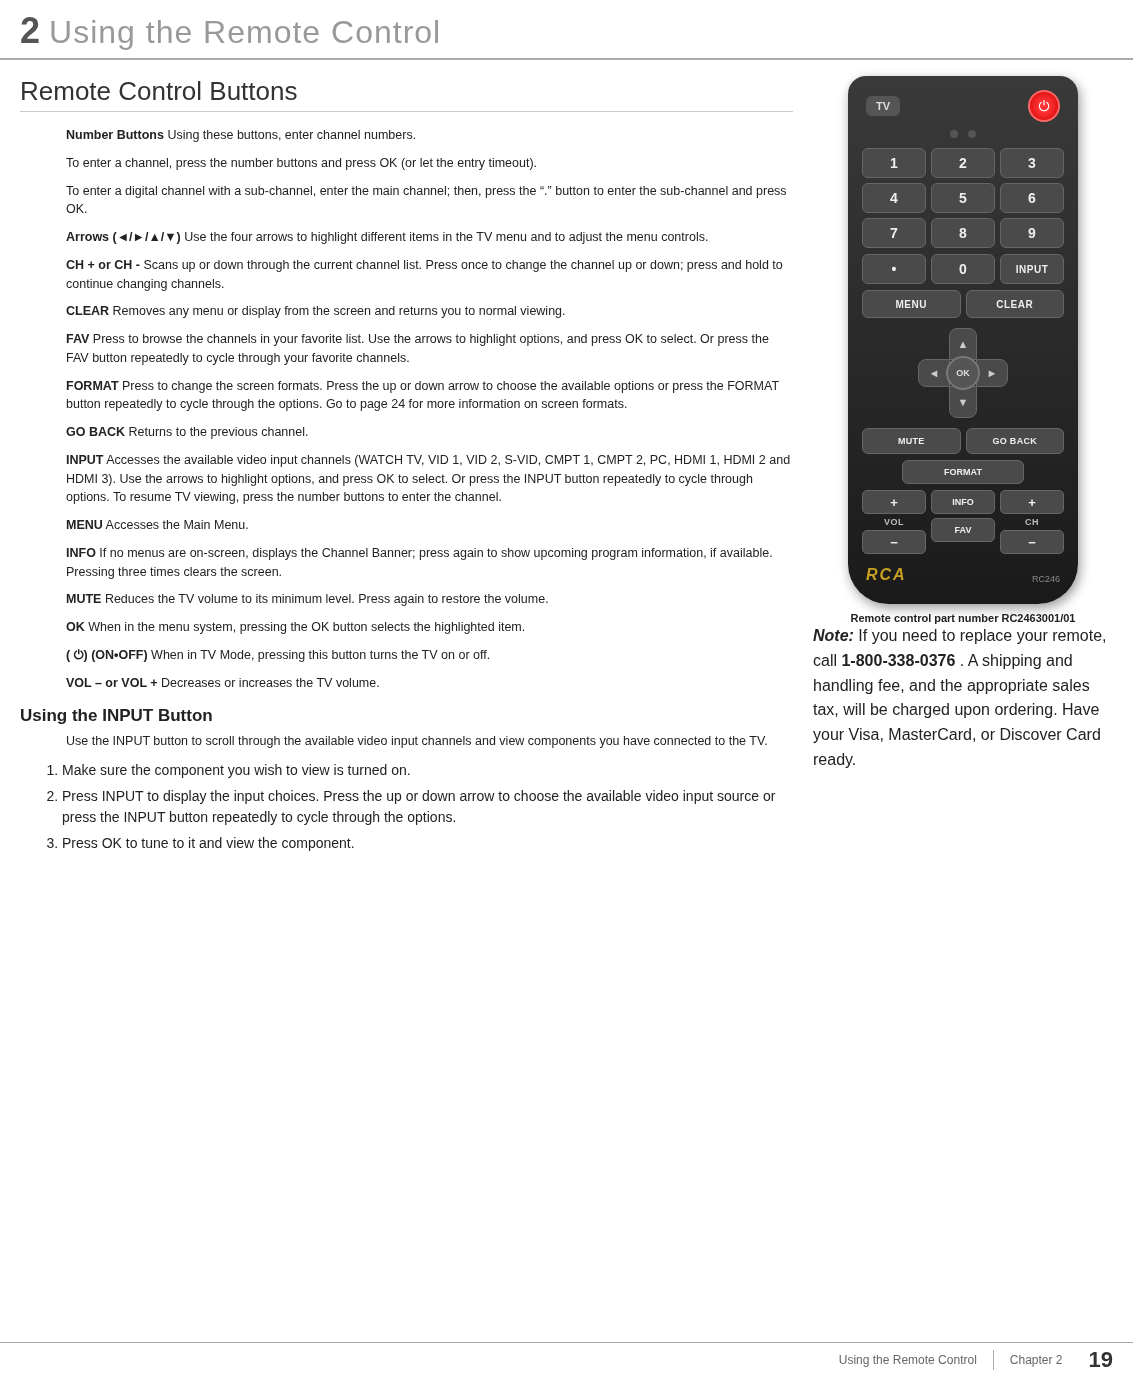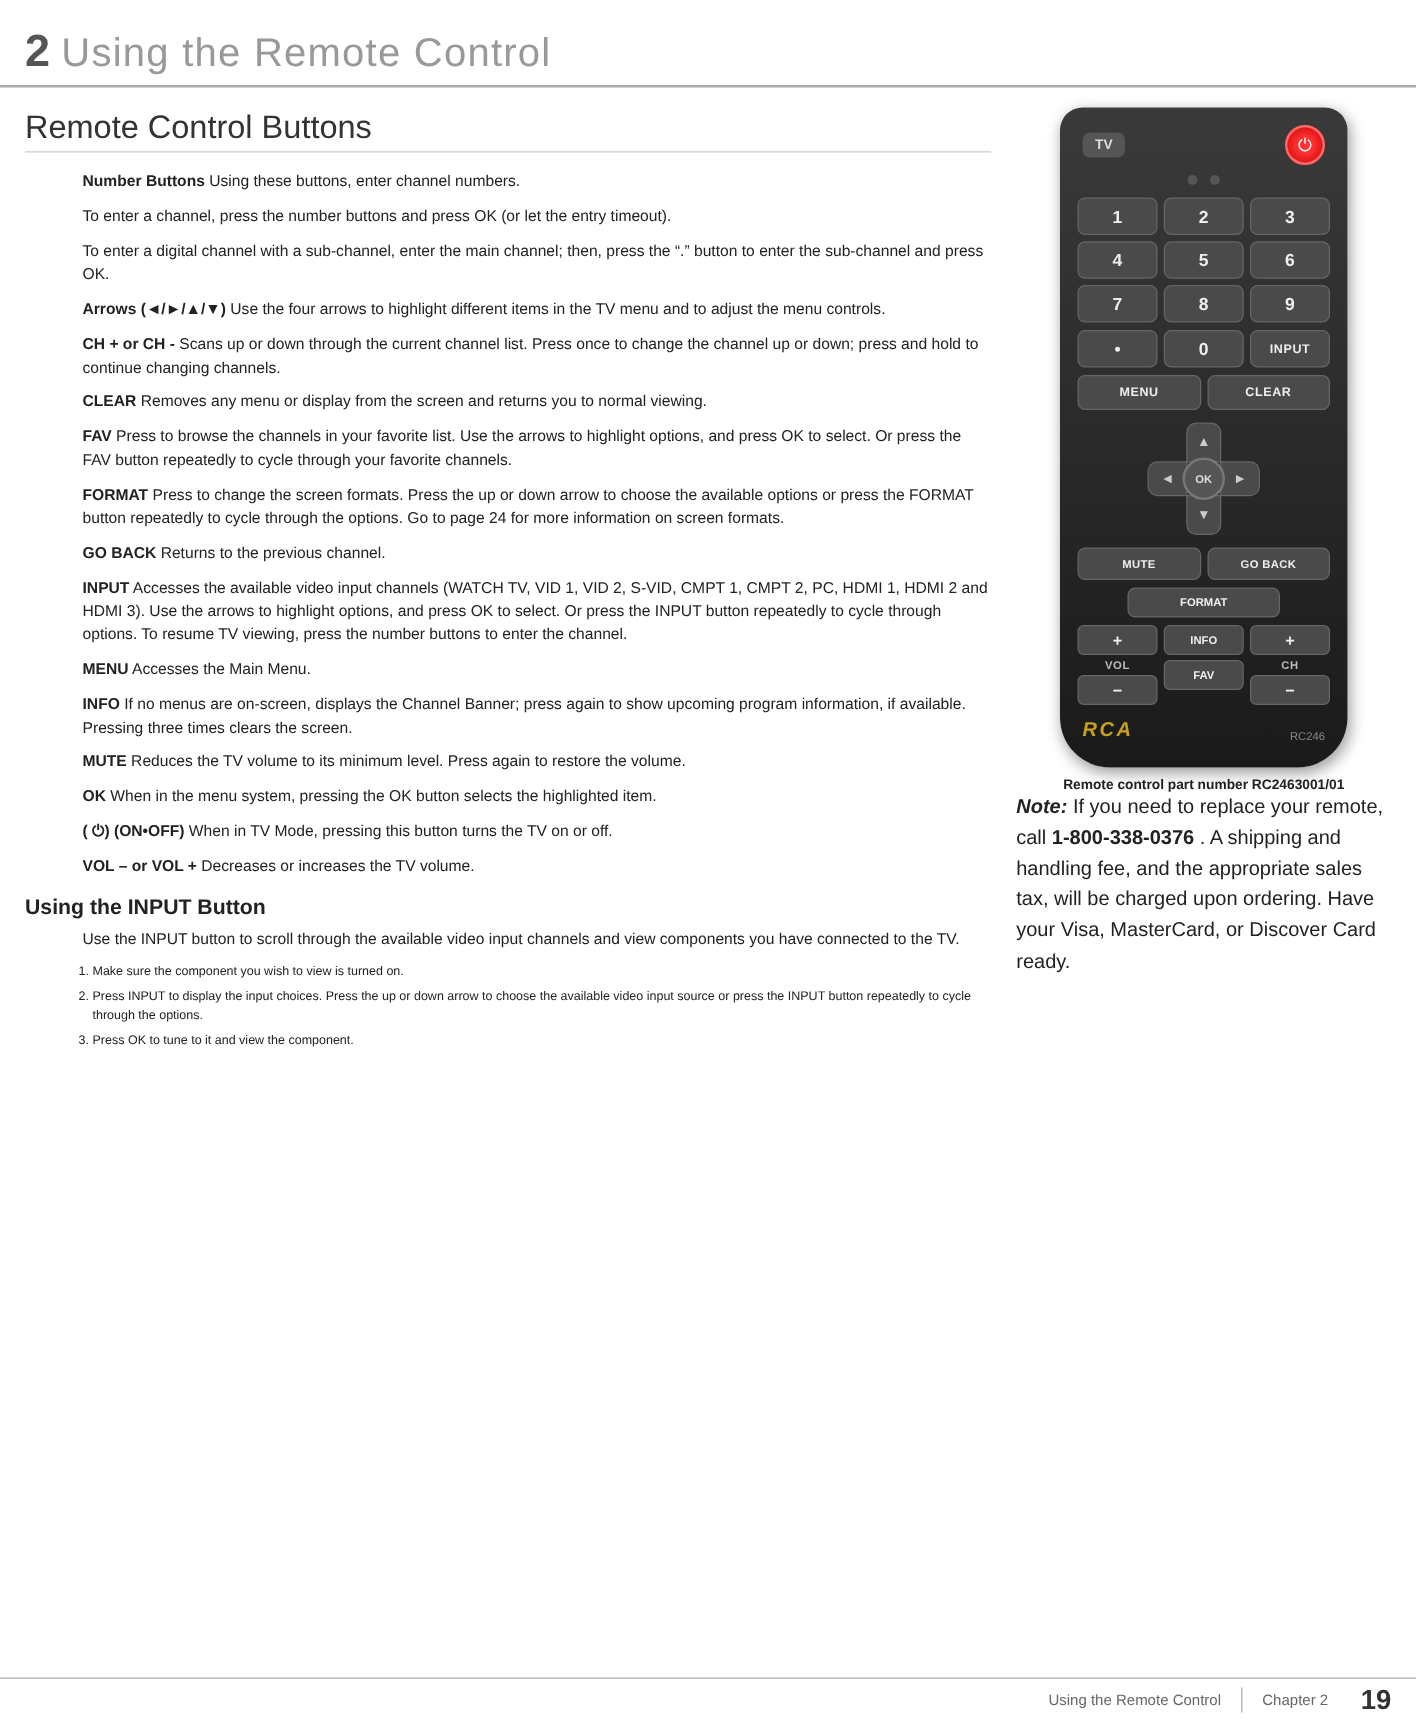--- a/index.html
+++ b/index.html
@@ -9,21 +9,21 @@
       font-family: Arial, Helvetica, sans-serif;
       font-size: 13px;
       color: #222;
       background: #fff;
       position: relative;
     }
 
     
     .page-header {
       border-bottom: 2px solid #aaa;
-      padding: 20px 20px 6px 20px;
+      padding: 10px 20px 6px 20px;
       margin-bottom: 16px;
     }
     .page-header h1 {
       font-size: 32px;
       font-weight: 300;
       color: #999;
       letter-spacing: 1px;
     }
     .page-header h1 span.chapter-num {
       font-size: 36px;
@@ -70,24 +70,24 @@
 
     
     .sub-heading {
       font-size: 17px;
       font-weight: 700;
       margin-top: 14px;
       margin-bottom: 6px;
     }
 
     .list-item {
-      margin-left: 36px;
+      margin-left: 24px;
       margin-bottom: 5px;
       line-height: 1.5;
-      font-size: 10px;
+      font-size: 14px;
     }
 
     
     .page-footer {
       position: absolute;
       bottom: 0;
       left: 0;
       right: 0;
       height: 34px;
       border-top: 1px solid #aaa;

